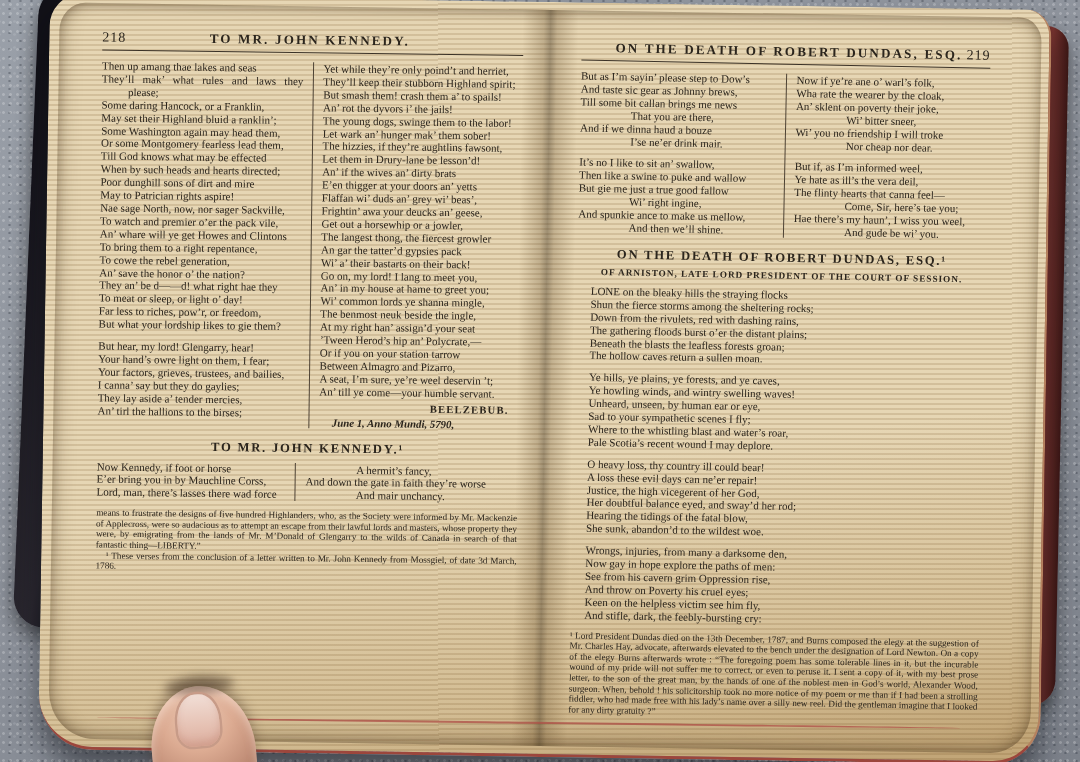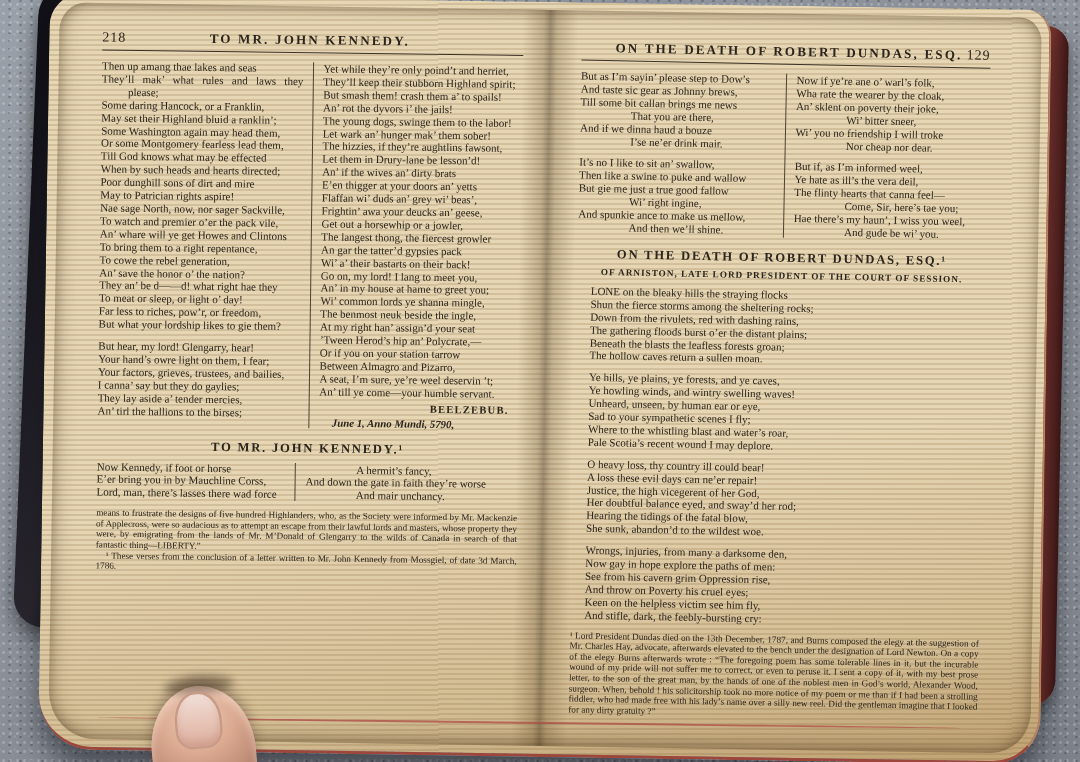--- a/index.html
+++ b/index.html
@@ -259,21 +259,21 @@
     <div class="footnotes">
       <div class="footnote">means to frustrate the designs of five hundred Highlanders, who, as the Society were informed by Mr. Mackenzie of Applecross, were so audacious as to attempt an escape from their lawful lords and masters, whose property they were, by emigrating from the lands of Mr. M’Donald of Glengarry to the wilds of Canada in search of that fantastic thing—LIBERTY.”</div>
       <div class="footnote">¹ These verses from the conclusion of a letter written to Mr. John Kennedy from Mossgiel, of date 3d March, 1786.</div>
     </div>
   </div>
 
   <div class="page page-right">
     <div class="running-head">
       <span class="rh-spacer"></span>
       <span class="rh-title">ON THE DEATH OF ROBERT DUNDAS, ESQ.</span>
-      <span class="rh-num">129</span>
+      <span class="rh-num">219</span>
     </div>
     <div class="cols">
       <div class="col col-1">
           <div class="stanza">
             <div class="vl">But as I’m sayin’ please step to Dow’s</div>
             <div class="vl">And taste sic gear as Johnny brews,</div>
             <div class="vl">Till some bit callan brings me news</div>
             <div class="vl ind">That you are there,</div>
             <div class="vl">And if we dinna haud a bouze</div>
             <div class="vl ind">I’se ne’er drink mair.</div>

